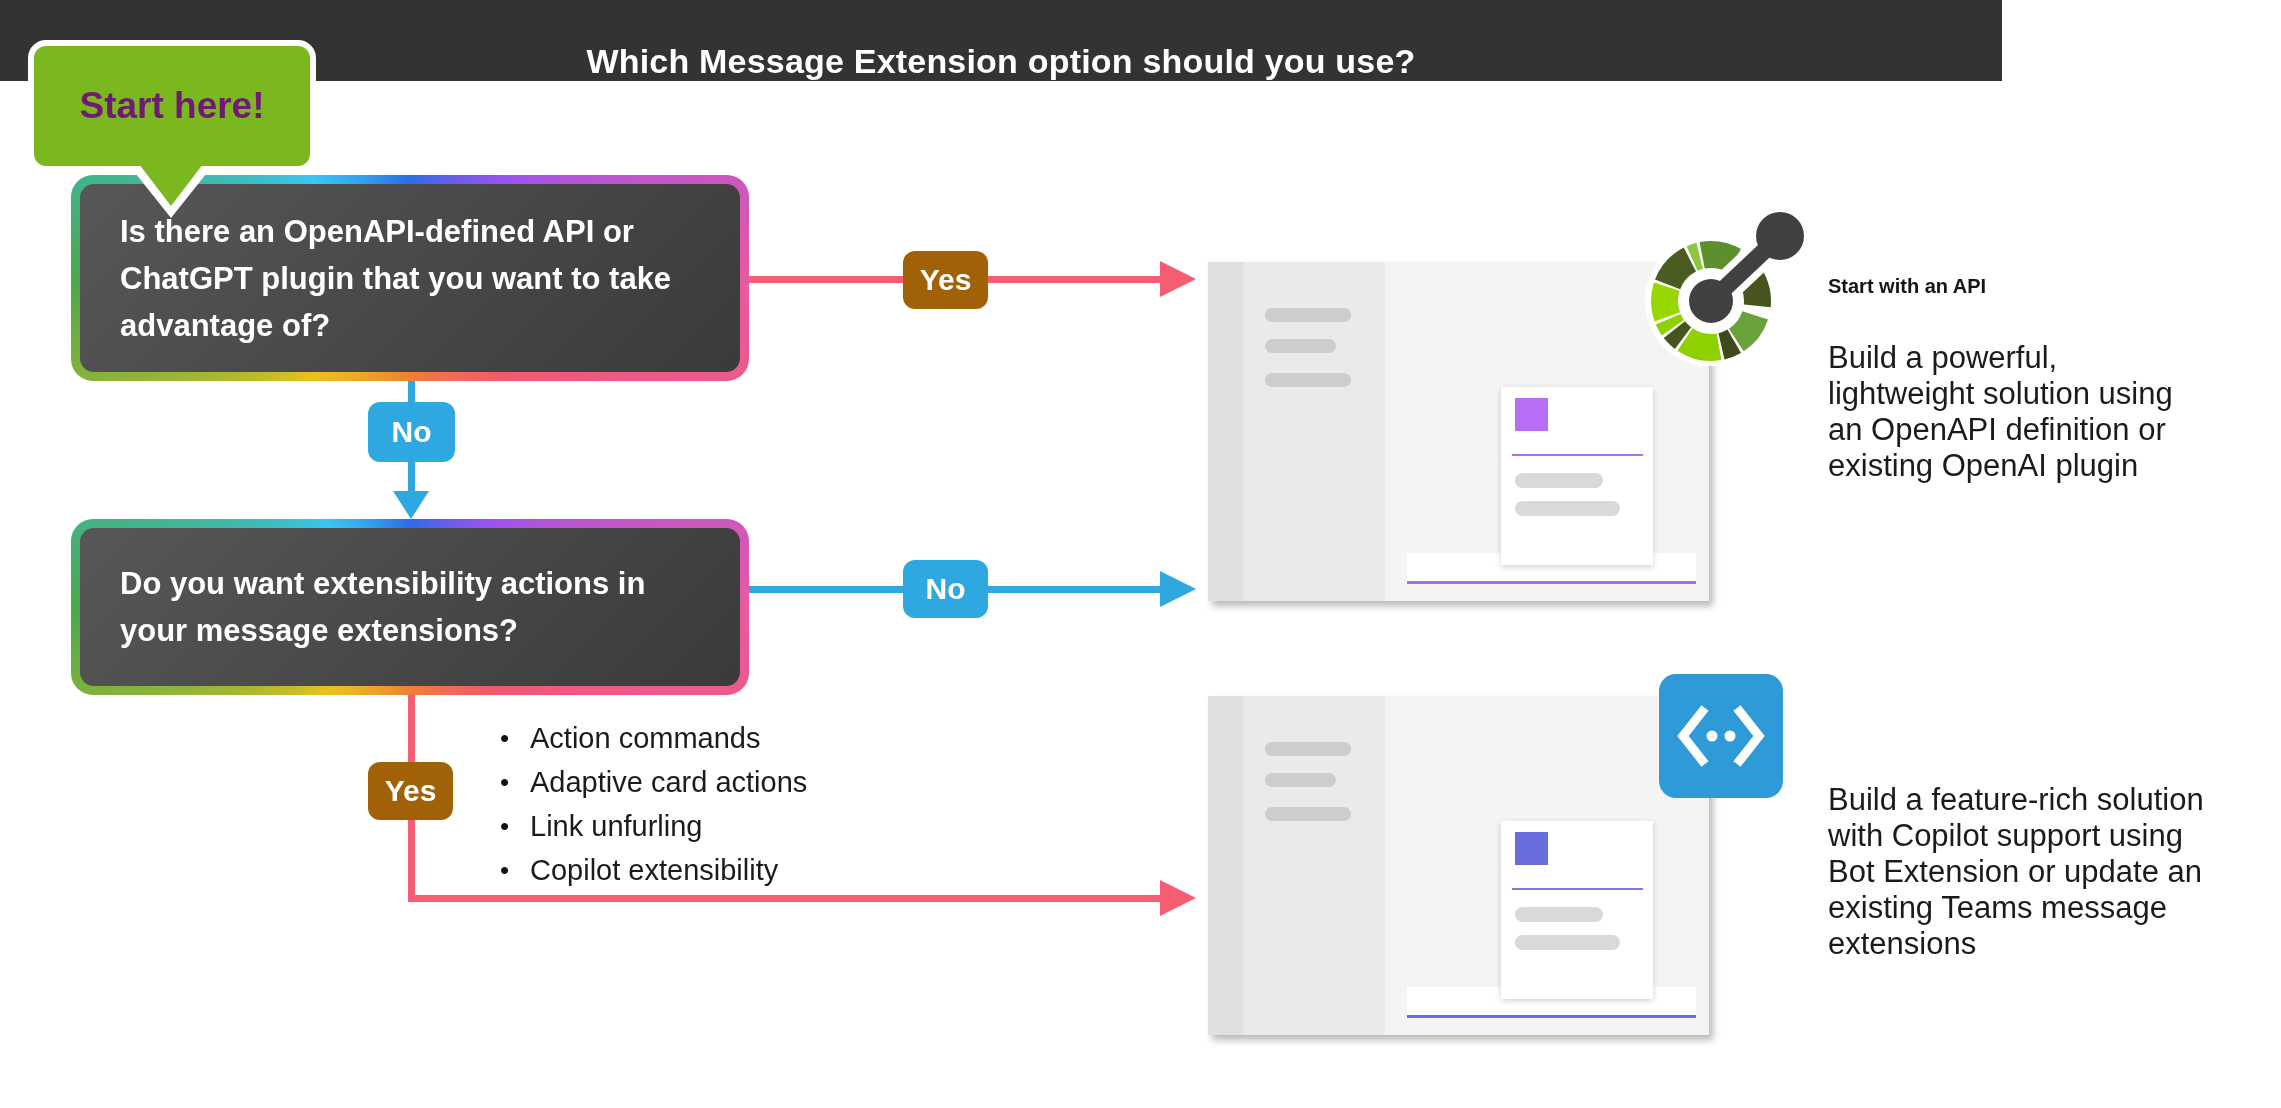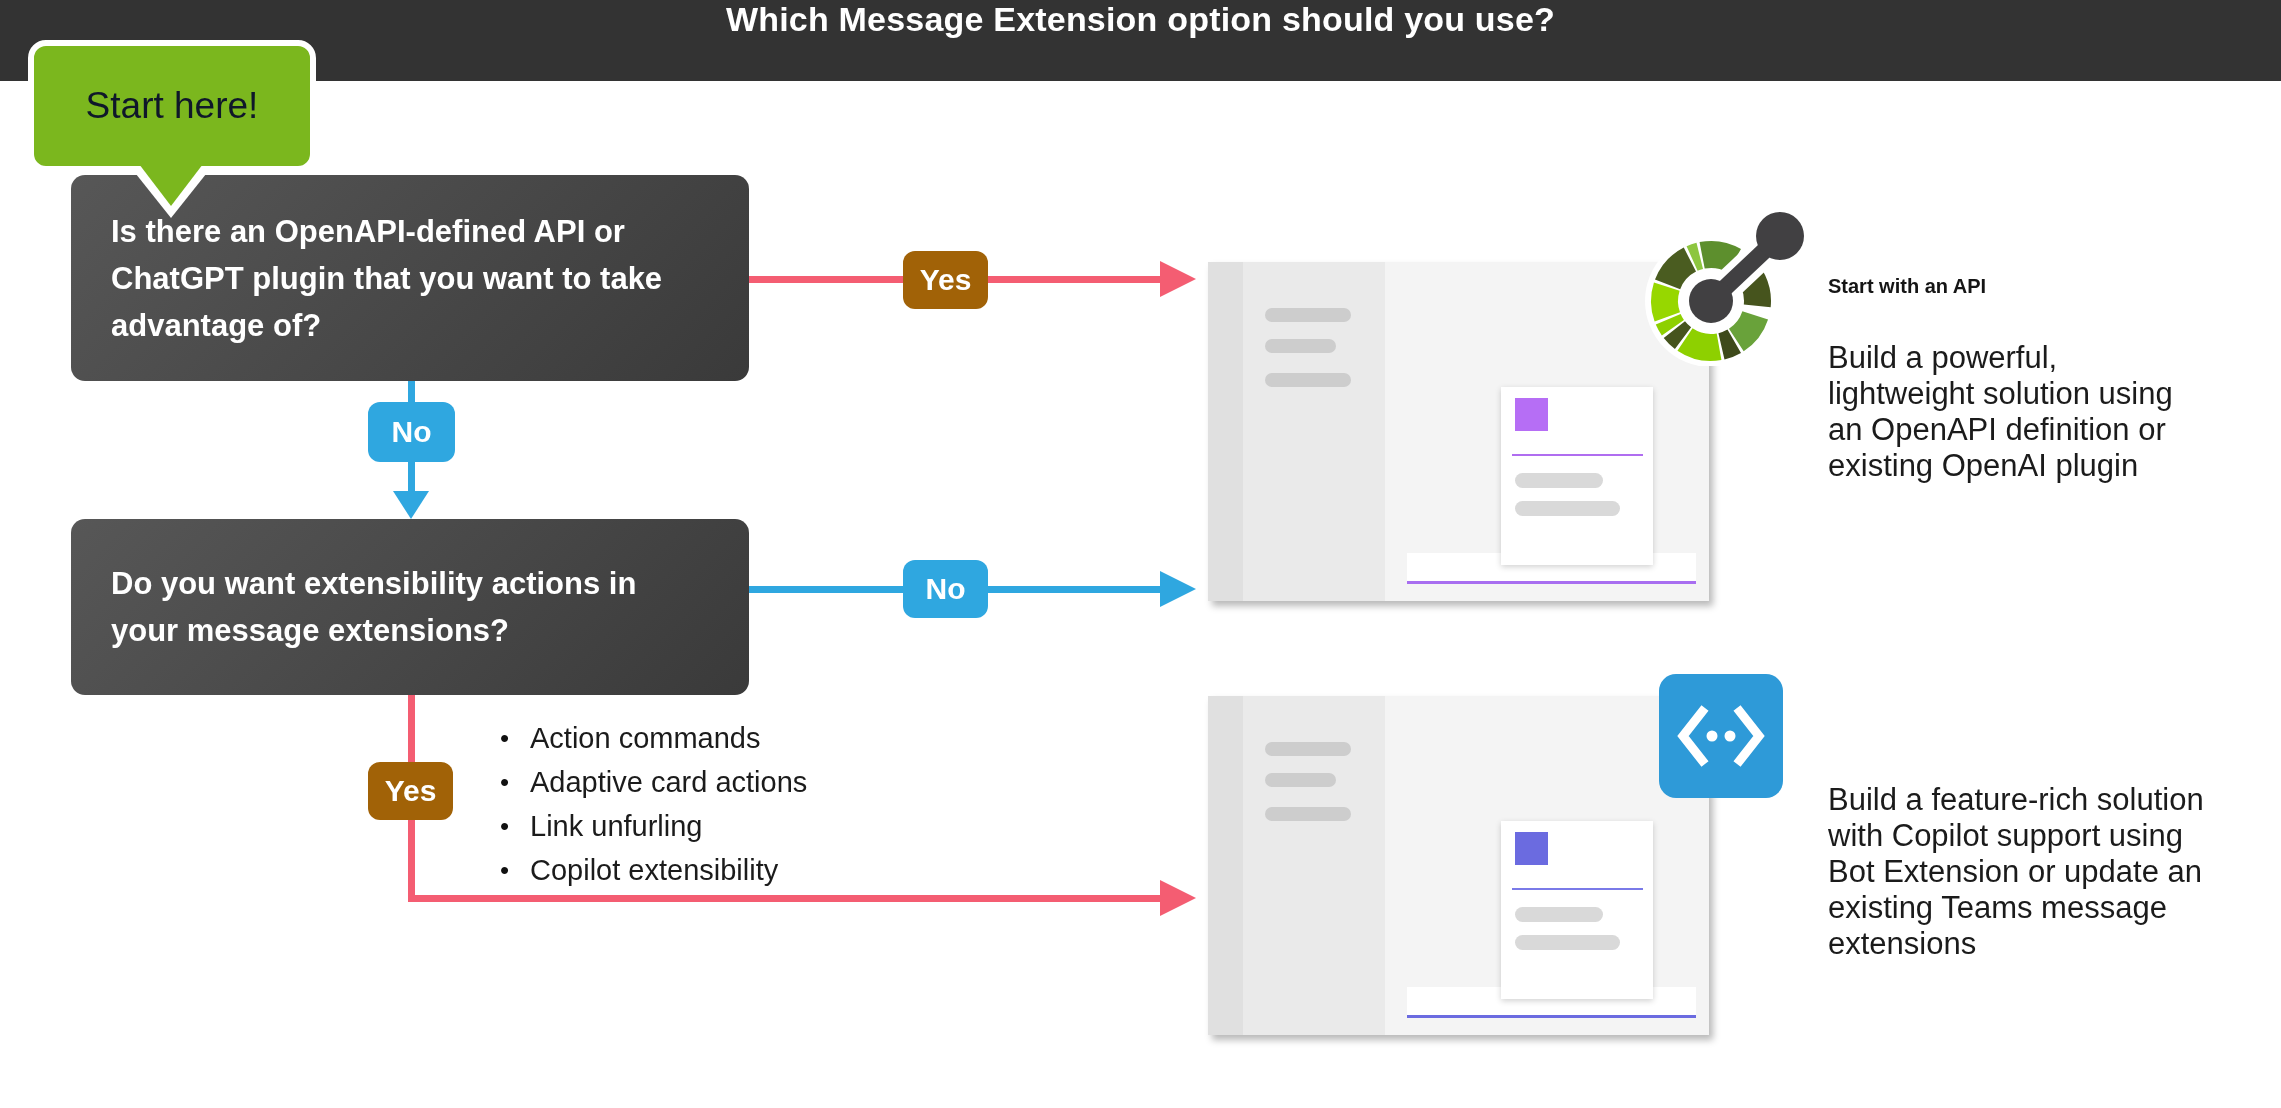--- a/index.html
+++ b/index.html
@@ -5,43 +5,43 @@
   html,body{margin:0;padding:0;background:#ffffff;}
   #stage{
     position:relative;
     width:2281px;height:1108px;
     overflow:hidden;
     background:#ffffff;
     font-family:"Liberation Sans","DejaVu Sans",sans-serif;
   }
   
   .header-bar{
-    position:absolute;left:0;top:0;width:2281px;height:81px;
-    background:#333333;display:flex;align-items:flex-start;justify-content:center;
+    position:absolute;left:0;top:0;width:2002px;height:81px;
+    background:#333333;display:flex;align-items:flex-end;justify-content:center;
   }
   .page-title{color:#ffffff;font-size:34px;font-weight:600;letter-spacing:.2px;}
   
   .start-bubble{
     position:absolute;left:28px;top:40px;width:288px;height:132px;
     background:#7bb71e;border:6px solid #ffffff;border-radius:18px;
     box-sizing:border-box;display:flex;align-items:center;justify-content:center;
     z-index:6;
   }
-  .start-bubble span{color:#0f172a;font-size:37px;font-weight:400;}
+  .start-bubble span{color:#701a75;font-size:37px;font-weight:700;}
   .bubble-tail-outline{
     position:absolute;left:128px;top:164px;width:86px;height:54px;
     background:#ffffff;clip-path:polygon(0 0,100% 0,50% 100%);z-index:5;
   }
   .bubble-tail{
     position:absolute;left:139px;top:164px;width:64px;height:42px;
     background:#7bb71e;clip-path:polygon(0 0,100% 0,50% 100%);z-index:7;
   }
   
   .qbox{
-    position:absolute;box-sizing:border-box;border-radius:22px;
+    position:absolute;box-sizing:border-box;padding:9px;border-radius:22px;
     background:conic-gradient(from -45deg,
       #38c6f4 0%, #2b6ce6 12.5%, #9d52f2 25%, #e85aa0 37.5%,
       #f4586c 50%, #f08034 62.5%, #e9c21c 75%, #49a94c 87.5%, #38c6f4 100%);
   }
   .qbox-1{left:71px;top:175px;width:678px;height:206px;}
   .qbox-2{left:71px;top:519px;width:678px;height:176px;}
   .qinner{
     width:100%;height:100%;border-radius:14px;box-sizing:border-box;
     background:linear-gradient(135deg,#575757 0%,#3a3a3a 100%);
     display:flex;align-items:center;padding:0 52px 0 40px;

